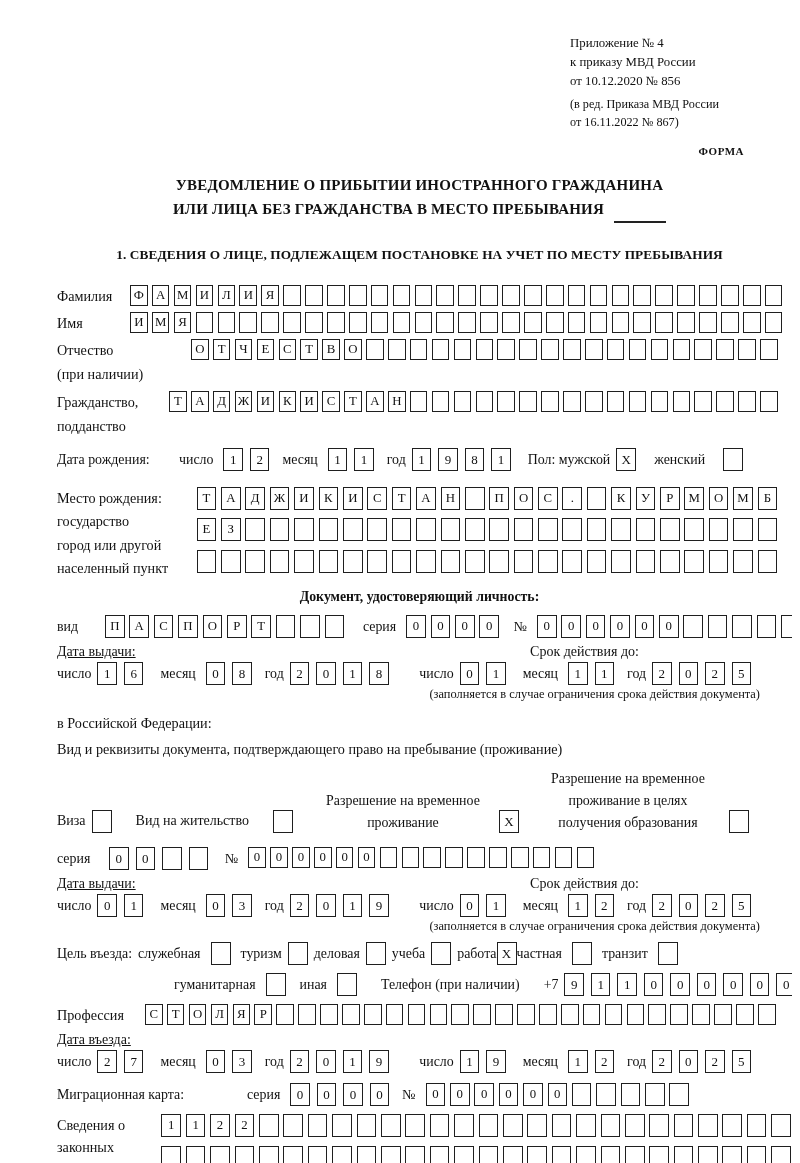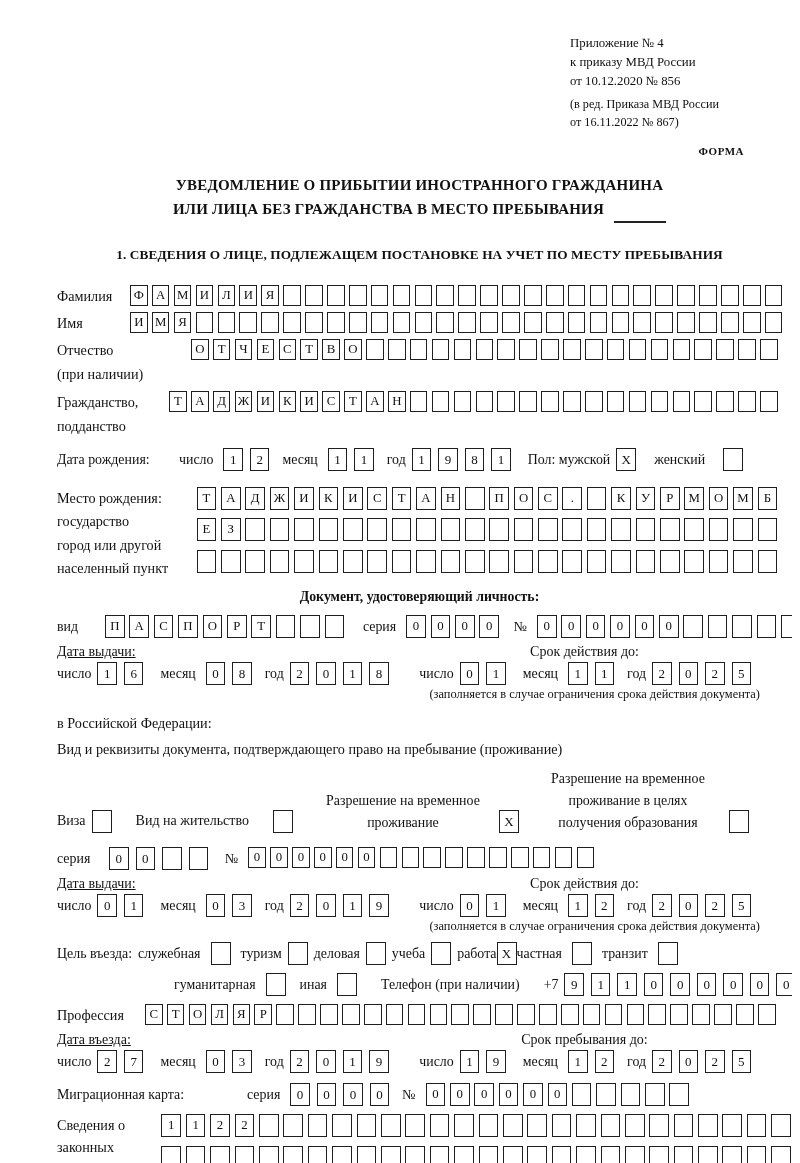--- a/index.html
+++ b/index.html
@@ -602,21 +602,20 @@
         <span class="cell"></span>
         <span class="cell"></span>
         <span class="cell"></span>
         <span class="cell"></span>
         <span class="cell"></span>
       </span>
   </div>
 
   <div class="dhead">
     <div class="dh-left">Дата въезда:</div>
-    <div class="dh-right">Срок пребывания до:</div>
   </div>
   <div class="drow">
     <span class="dgroup">
       <span class="dlabel">число</span>
       <span class="cells gap6">
           <span class="cell date">2</span>
           <span class="cell date">7</span>
         </span>
       <span class="dlabel gap10">месяц</span>
       <span class="cells gap10">

